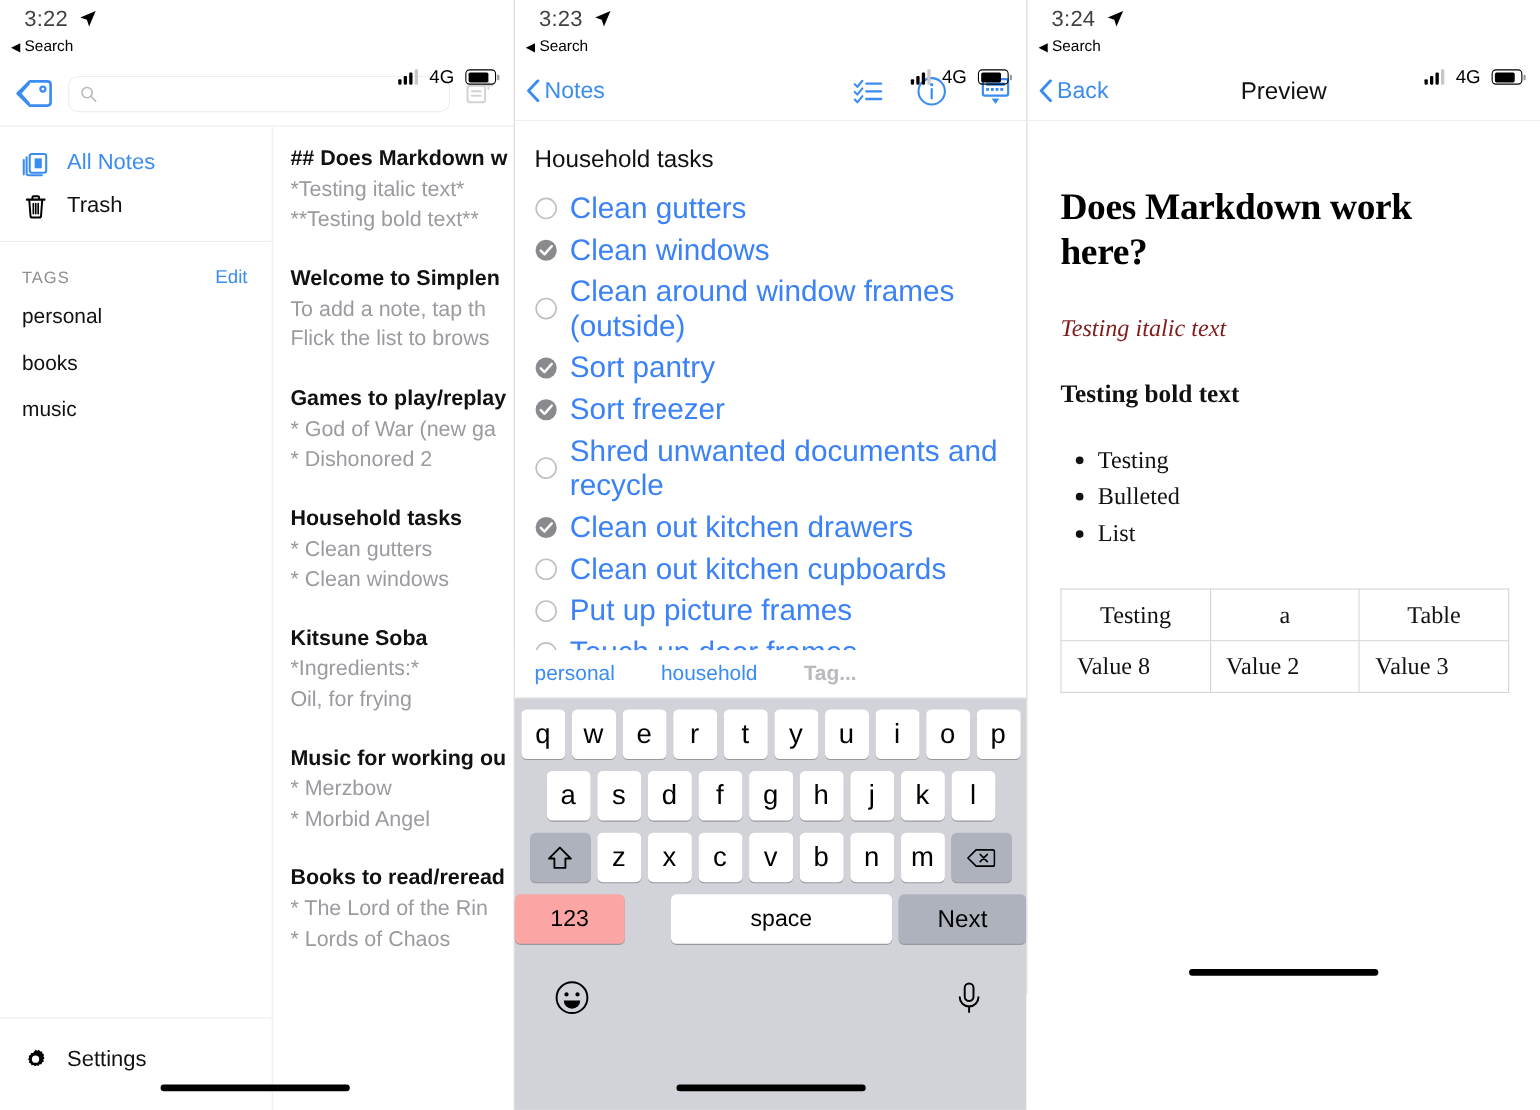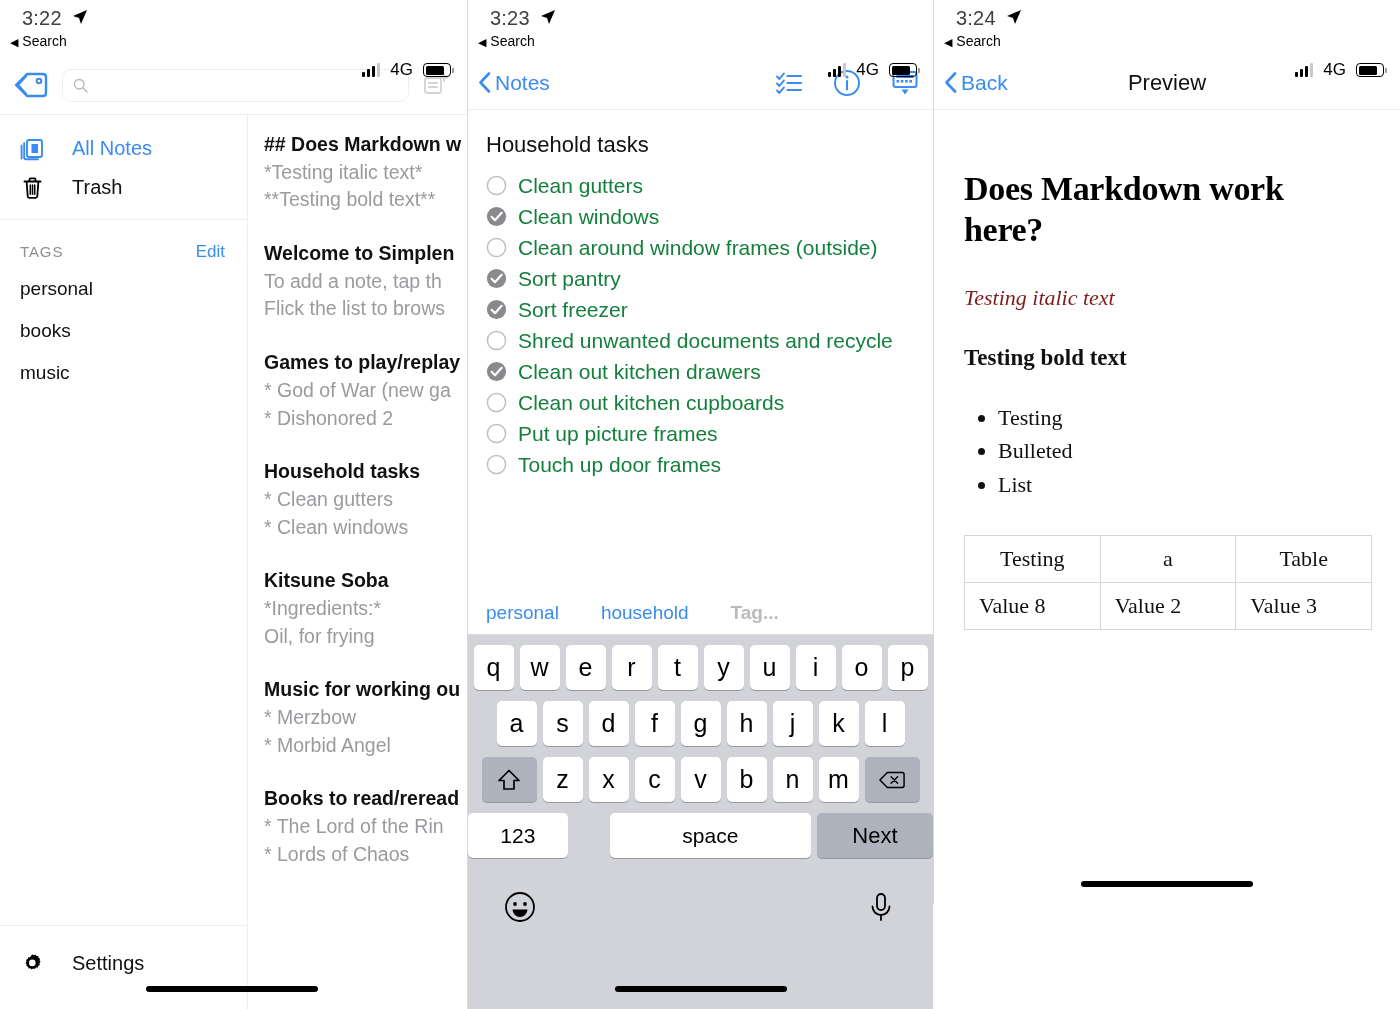--- a/index.html
+++ b/index.html
@@ -63,21 +63,21 @@
   .search-input::placeholder { color: #c4c4c6; }
   .newnote-icon { width: 26px; height: 26px; flex: none; }
 
   .p1-body { display: flex; height: 895px; border-top: 1px solid #eceef0; }
   .sidebar {
     width: 248px; border-right: 1px solid #eceef0; position: relative;
     height: 100%;
   }
   .side-group { padding: 14px 0 12px 0; border-bottom: 1px solid #eceef0; }
   .side-row {
-    display: flex; align-items: center; gap: 27px;
+    display: flex; align-items: center; gap: 16px;
     padding: 7px 0 7px 20px; font-size: 20px;
   }
   .side-row .ico { width: 25px; height: 25px; flex: none; display: block; }
   .side-row.active .lbl { color: #3a8cf0; }
   .side-row .lbl { color: #111; }
 
   .tags-head {
     display: flex; align-items: baseline; justify-content: space-between;
     padding: 22px 22px 6px 20px;
   }
@@ -111,21 +111,21 @@
   }
   .backlink { display: flex; align-items: center; gap: 4px; color: #3a8cf0; font-size: 21px; }
   .chev { width: 13px; height: 21px; flex: none; }
   .p2-icons { display: flex; align-items: center; gap: 30px; }
   .p2-icons .ti { width: 28px; height: 28px; display: block; }
 
   .note-head { font-size: 22px; color: #111; padding: 22px 0 12px 18px; }
   .checklist { padding: 0 10px 0 18px; }
   .cl-row { display: flex; align-items: center; gap: 11px; padding: 3.5px 0; }
   .cbox { width: 21px; height: 21px; flex: none; display: block; }
-  .cl-label { font-size: 21px; color: #15803d; text-align: right; }
+  .cl-label { font-size: 27px; color: #3b82f6; }
 
   .tagbar {
     position: absolute; left: 0; right: 0; bottom: 374px;
     display: flex; align-items: center; gap: 42px;
     padding: 0 0 0 18px; height: 44px;
     border-bottom: 1px solid #dcdce0; background: #fff;
   }
   .tagchip { font-size: 19px; color: #3a8cf0; }
   .tagchip.ph { color: #b9b9be; font-weight: bold; }
 
@@ -140,21 +140,21 @@
     width: 40px; height: 45px;
   }
   .krow.r2 { padding: 0 22px; }
   .krow.r3 { padding: 0 0; gap: 6px; }
   .key.mod {
     background: #aeb2bd; width: 55px; display: flex;
     align-items: center; justify-content: center;
   }
   .key.mod svg { width: 26px; height: 24px; }
   .krow.r4 { gap: 6px; margin-top: 2px; }
-  .key.num { background: #ffffff; width: 110px; font-size: 21px; }
+  .key.num { background: #fca5a5; width: 110px; font-size: 21px; }
   .key.space { width: 222px; font-size: 21px; margin-left: 36px; }
   .key.next { background: #aeb2bd; width: 128px; font-size: 22px; }
   .kbfoot {
     display: flex; align-items: center; justify-content: space-between;
     padding: 22px 36px 0 36px;
   }
   .kbfoot svg { width: 32px; height: 32px; display: block; }
 
   
   .panel3 {

